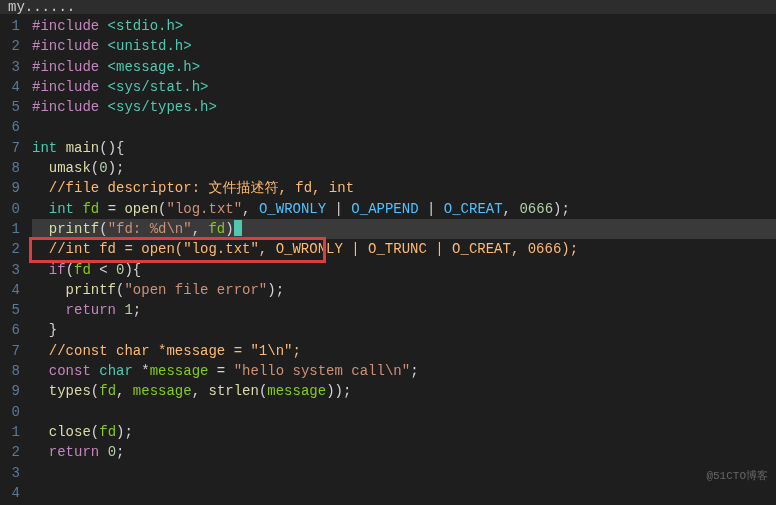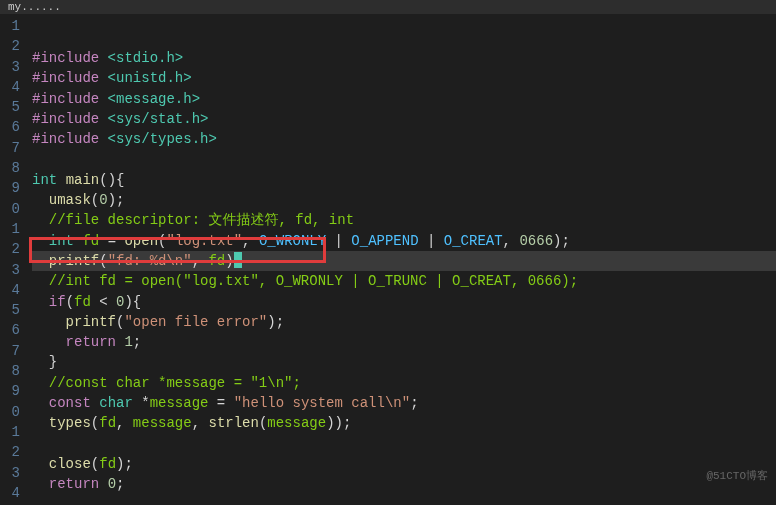--- a/index.html
+++ b/index.html
@@ -13,60 +13,59 @@
     overflow: hidden;
     position: relative;
   }
   .tab-bar {
     background: #2d2d2d;
     height: 14px;
     display: flex;
     align-items: center;
     padding-left: 8px;
     color: #cccccc;
-    font-size: 11px;
+    font-size: 14px;
   }
   .editor {
     display: flex;
     height: calc(100% - 14px);
   }
   .gutter {
     background: #1e1e1e;
     color: #5a7a9a;
     text-align: right;
     padding: 2px 8px 2px 4px;
     user-select: none;
     width: 28px;
     flex-shrink: 0;
   }
   .gutter div { height: 20.3px; line-height: 20.3px; }
   .code {
     padding: 2px 0 12px 4px;
     flex: 1;
     position: relative;
-    margin-top: 32px;
   }
   .line {
     height: 20.3px;
     line-height: 20.3px;
     white-space: pre;
     position: relative;
   }
   .line.current {
     background: #3a3a3a;
   }
   .kw-include { color: #c586c0; }
   .kw-header { color: #4ec9b0; }
   .angle { color: #4ec9b0; }
   .type { color: #4ec9b0; }
   .keyword { color: #c586c0; }
   .func { color: #dcdcaa; }
   .num { color: #b5cea8; }
   .str { color: #ce9178; }
-  .comment { color: #84cc16; }
+  .comment { color: #fdba74; }
   .const { color: #4fc1ff; }
   .ident { color: #84cc16; }
   .white { color: #d4d4d4; }
   .highlight-box {
     position: absolute;
     border: 3px solid #e03c3c;
     pointer-events: none;
   }
   .cursor {
     display: inline-block;

